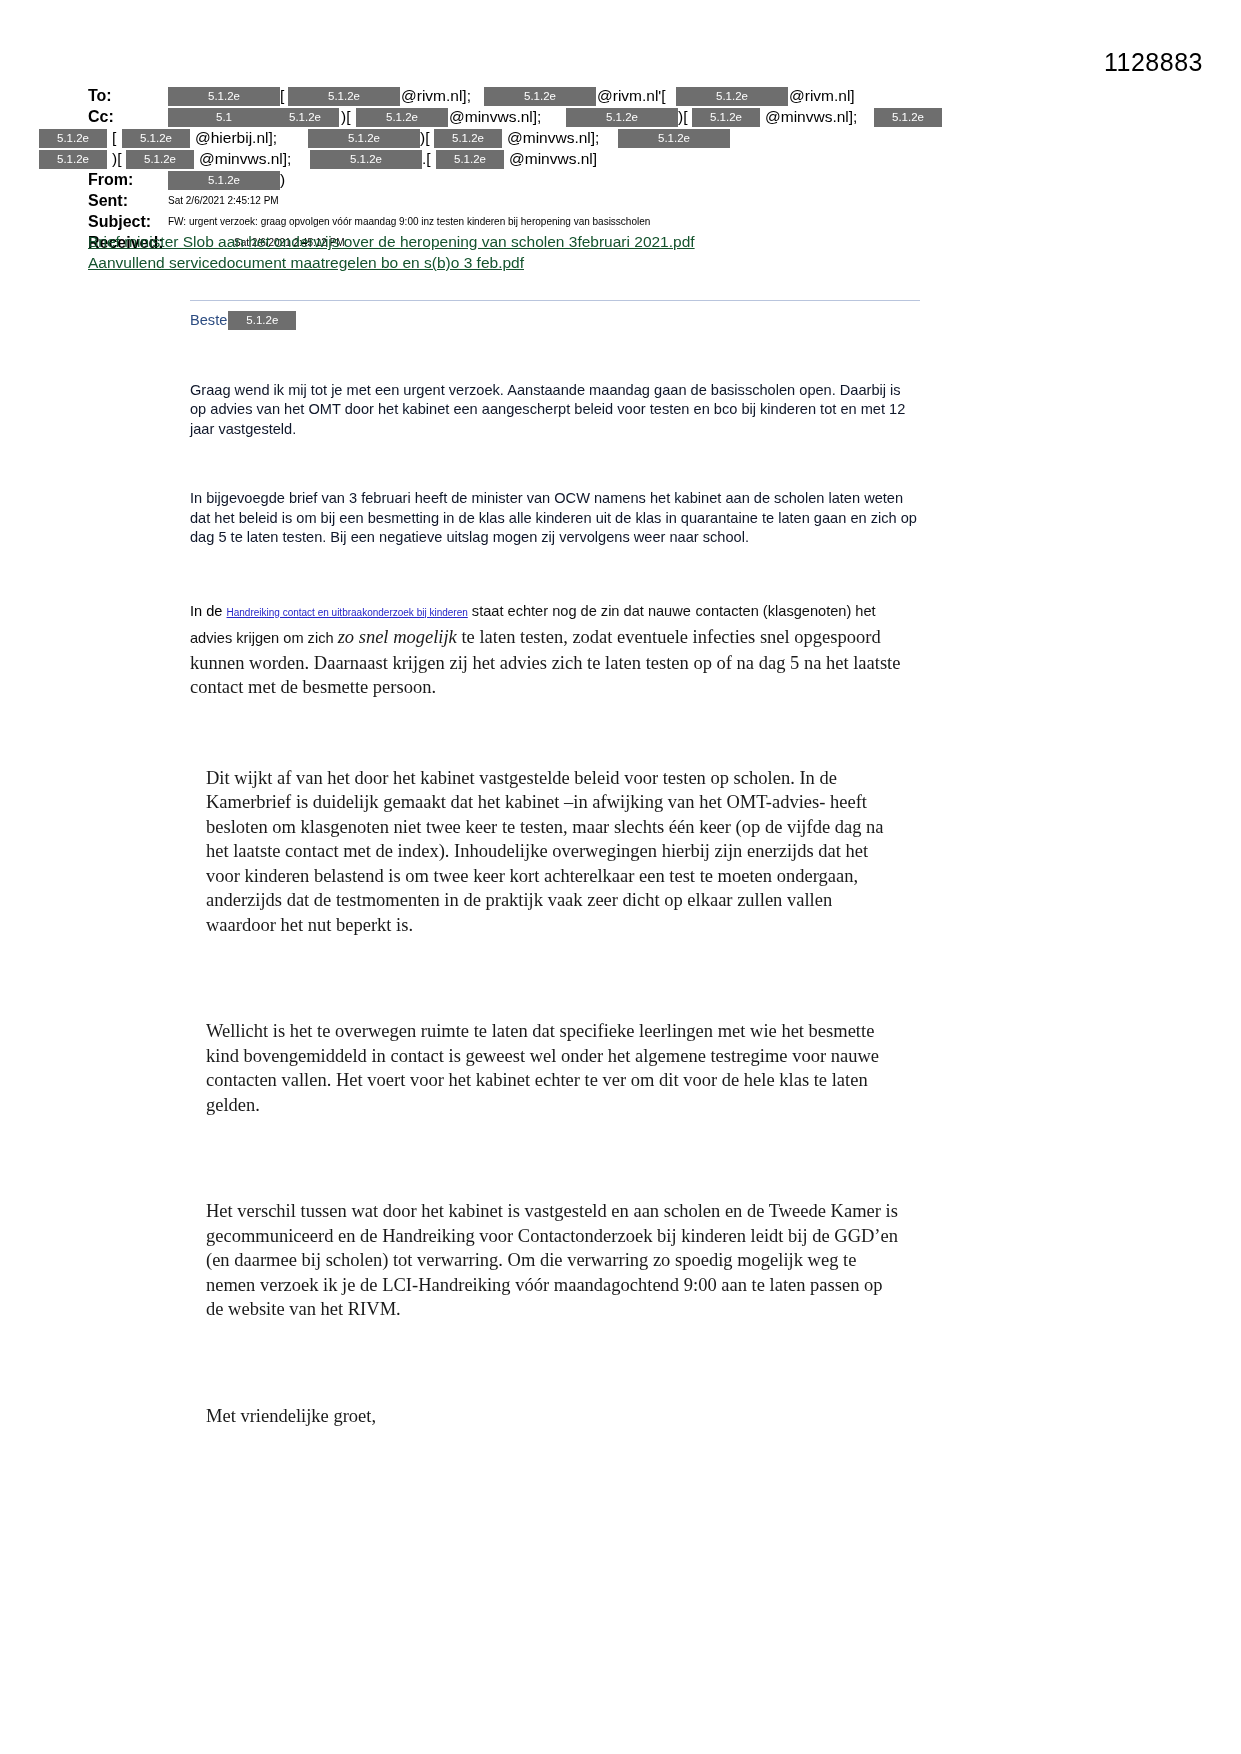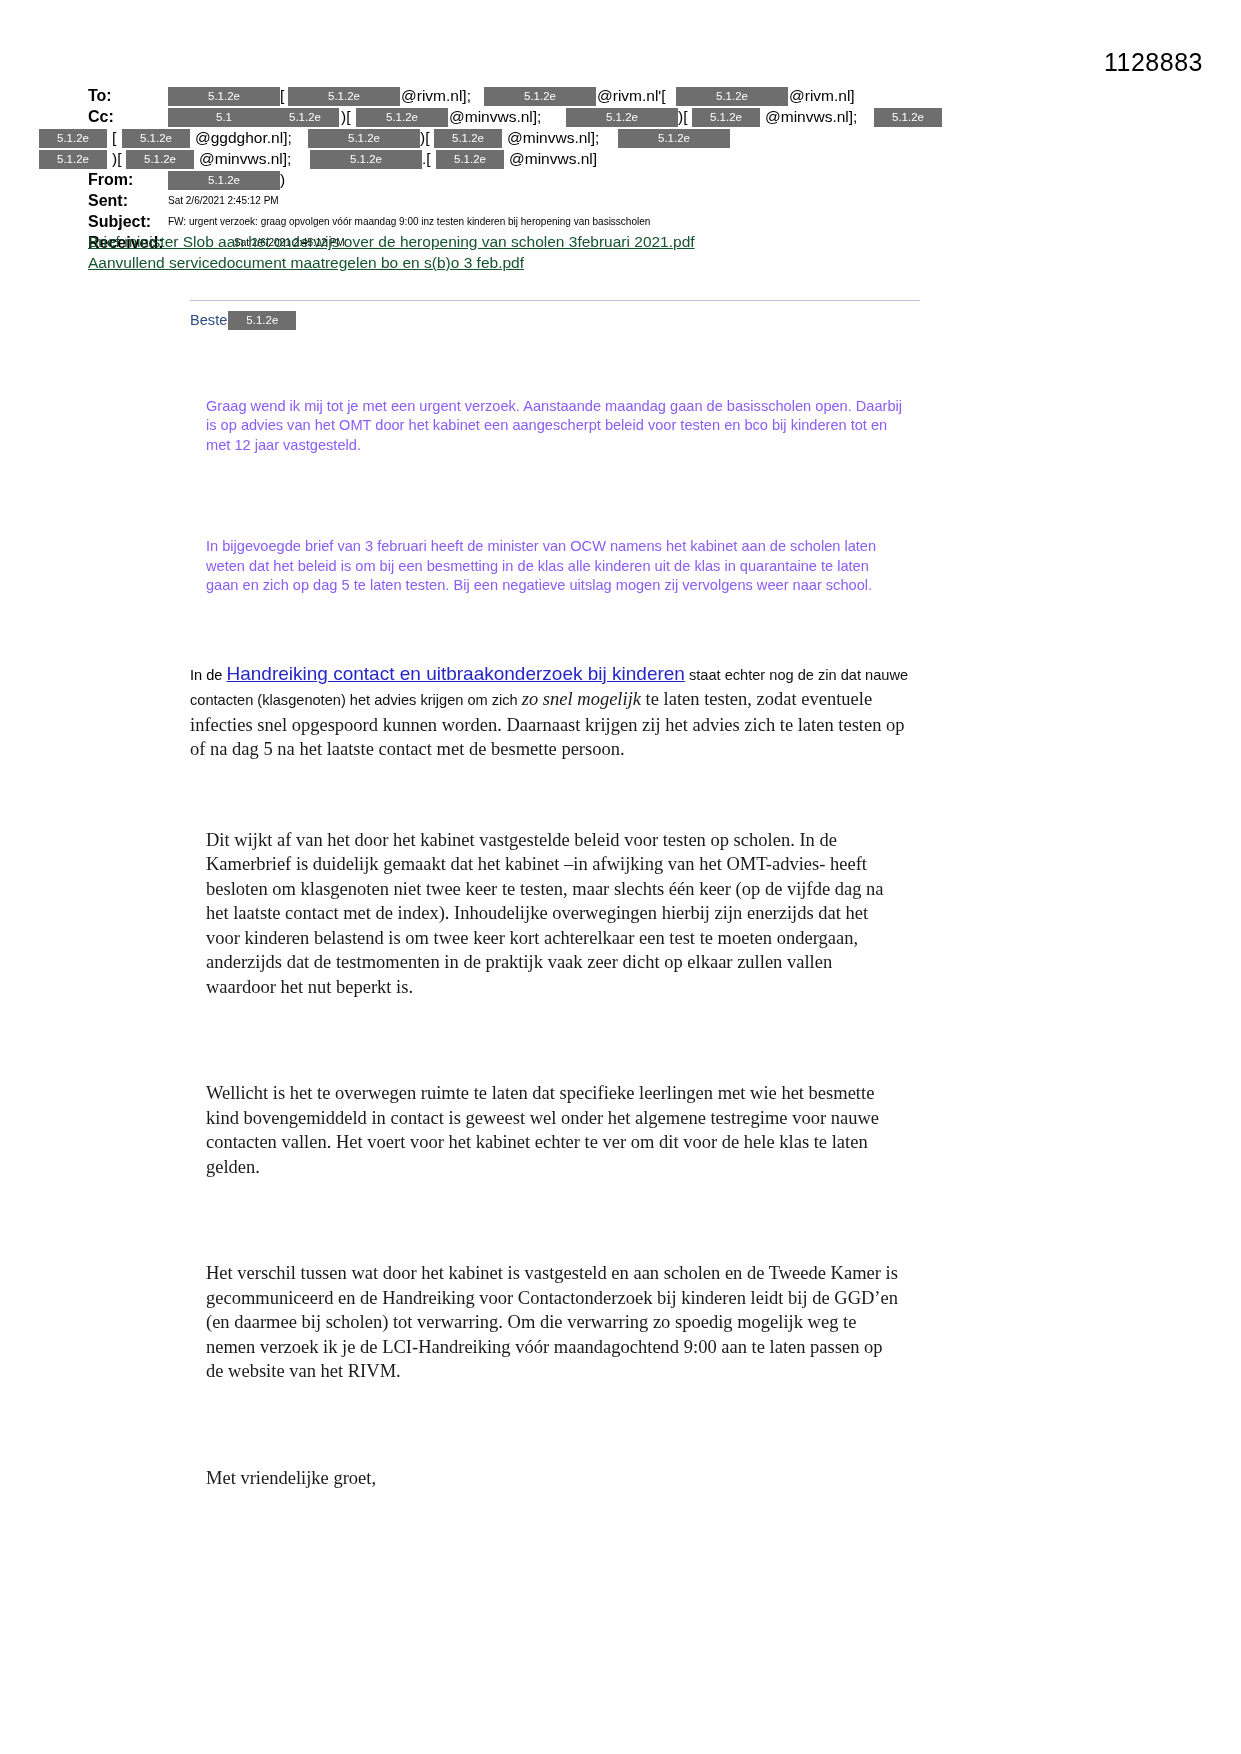--- a/index.html
+++ b/index.html
@@ -101,22 +101,22 @@
   .hr-top {
     border: none;
     border-top: 1px solid #b9c5dd;
     margin: 0 0 10px 0;
     width: 730px;
   }
   .p-sans {
     font-family: "Liberation Sans", sans-serif;
     font-size: 14.6px;
     line-height: 19.5px;
-    color: #8b5cf6;
-    margin: 16px;
+    color: #0f172a;
+    margin: 0;
     text-align: left;
   }
   .p-serif {
     font-family: "Liberation Serif", serif;
     font-size: 18.5px;
     line-height: 24.5px;
     color: #1a1a1a;
     margin: 16px;
   }
   .greet {
@@ -131,21 +131,21 @@
 
   .spacer-lg { height: 50px; }
   .ital { font-style: italic; }
   .mixed-sans {
     font-family: "Liberation Sans", sans-serif;
     font-size: 14.6px;
     color: #111;
   }
   .mixed-link {
     font-family: "Liberation Sans", sans-serif;
-    font-size: 19px;
+    font-size: 10px;
     color: #2626c8;
     text-decoration: underline;
   }
   .mixed-blue {
     font-family: "Liberation Sans", sans-serif;
     font-size: 14.6px;
     color: #000000;
   }
 </style>
 </head>
@@ -178,21 +178,21 @@
     <span class="sep abs" style="left:590px; top:0;">)[</span>
     <span class="redact w-m abs" style="left:604px; top:1px;">5.1.2e</span>
     <span class="dom abs" style="left:676px; top:0;">@minvws.nl];</span>
     <span class="redact w-m abs" style="left:786px; top:1px;">5.1.2e</span>
   </div>
 
   <div class="hdr-row" style="height:21px;">
     <span class="redact w-m abs" style="left:-49px; top:1px;">5.1.2e</span>
     <span class="sep abs" style="left:24px; top:0;">[</span>
     <span class="redact w-m abs" style="left:34px; top:1px;">5.1.2e</span>
-    <span class="dom abs" style="left:106px; top:0;">@ggdghor.nl];</span>
+    <span class="dom abs" style="left:106px; top:0;">@hierbij.nl];</span>
     <span class="redact w-xl abs" style="left:220px; top:1px;">5.1.2e</span>
     <span class="sep abs" style="left:332px; top:0;">)[</span>
     <span class="redact w-m abs" style="left:346px; top:1px;">5.1.2e</span>
     <span class="dom abs" style="left:418px; top:0;">@minvws.nl];</span>
     <span class="redact w-xl abs" style="left:530px; top:1px;">5.1.2e</span>
   </div>
 
   <div class="hdr-row" style="height:21px;">
     <span class="redact w-m abs" style="left:-49px; top:1px;">5.1.2e</span>
     <span class="sep abs" style="left:24px; top:0;">)[</span>

